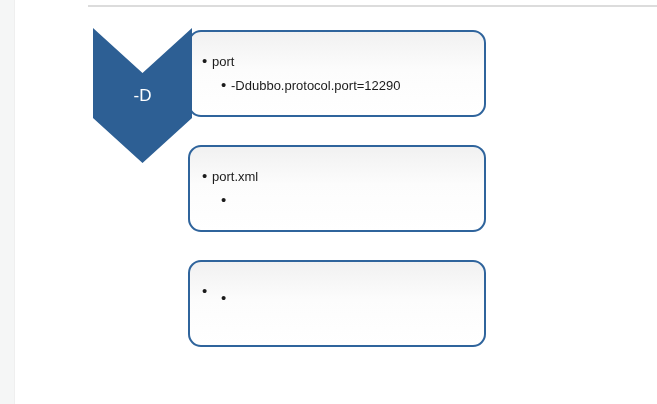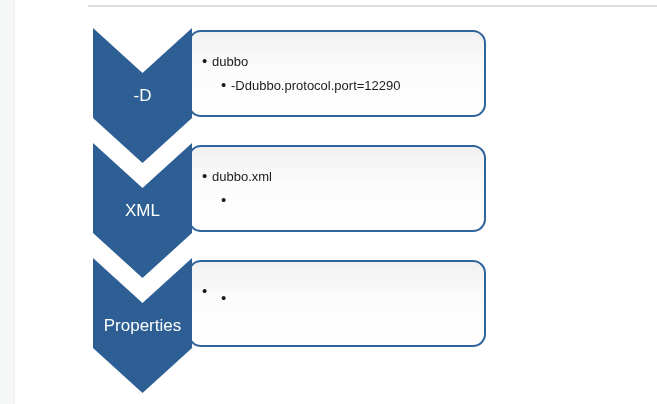--- a/index.html
+++ b/index.html
@@ -66,64 +66,52 @@
 <div class="screen">
   <div class="gutter"></div>
   <div class="top-line"></div>
 
   <div class="diagram">
 
     <div class="step s1">
       <div class="box">
         <div class="line l1">
           <span class="bullet">•</span>
-          <span>dubbo</span>
+          <span>port</span>
         </div>
         <div class="line l2">
           <span class="bullet">•</span>
           <span>-Ddubbo.protocol.port=12290</span>
         </div>
       </div>
       <div class="chevron">
         <svg viewBox="0 0 99 135">
           <polygon points="0,0 49.5,45 99,0 99,90 49.5,135 0,90" fill="#2d5f94"></polygon>
         </svg>
         <span class="chev-label">-D</span>
       </div>
     </div>
 
     <div class="step s2">
       <div class="box">
         <div class="line l1">
           <span class="bullet">•</span>
-          <span>dubbo.xml</span>
+          <span>port.xml</span>
         </div>
         <div class="line l2">
           <span class="bullet">•</span>
         </div>
-      </div>
-      <div class="chevron">
-        <svg viewBox="0 0 99 135">
-          <polygon points="0,0 49.5,45 99,0 99,90 49.5,135 0,90" fill="#2d5f94"></polygon>
-        </svg>
-        <span class="chev-label">XML</span>
       </div>
     </div>
 
     <div class="step s3">
       <div class="box">
         <div class="line l1">
           <span class="bullet">•</span>
         </div>
         <div class="line l2">
           <span class="bullet">•</span>
         </div>
       </div>
-      <div class="chevron">
-        <svg viewBox="0 0 99 135">
-          <polygon points="0,0 49.5,45 99,0 99,90 49.5,135 0,90" fill="#2d5f94"></polygon>
-        </svg>
-        <span class="chev-label">Properties</span>
-      </div>
     </div>
 
   </div>
 </div>
 
 </body></html>

